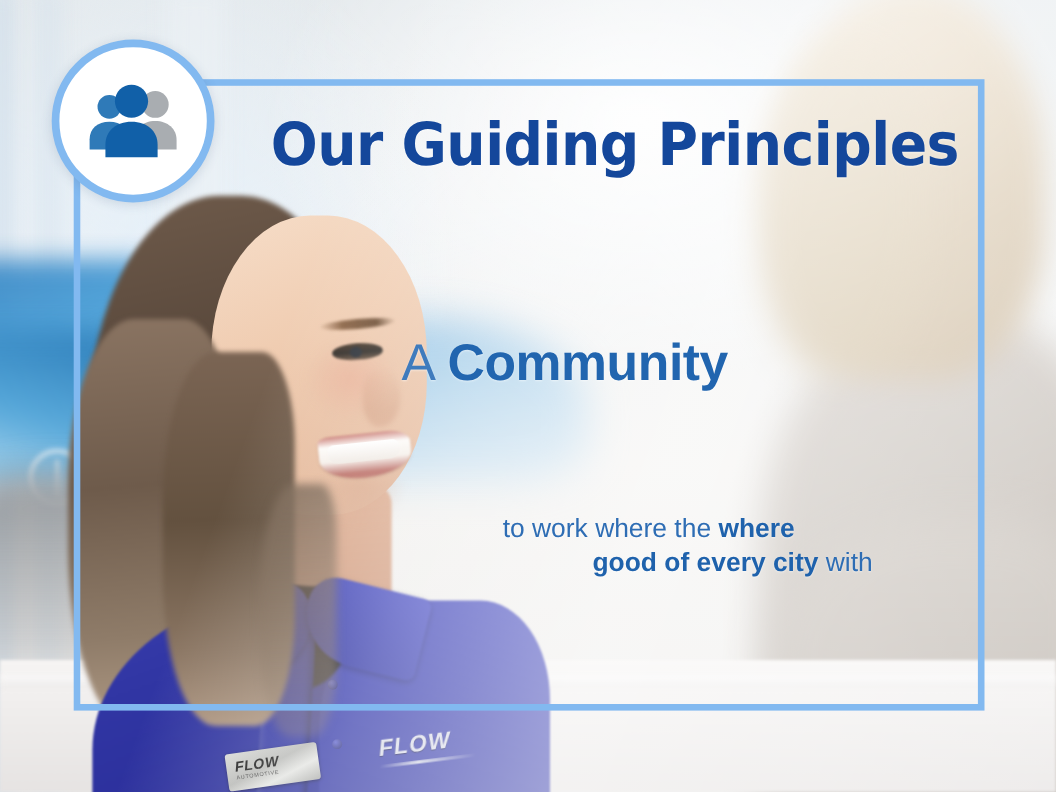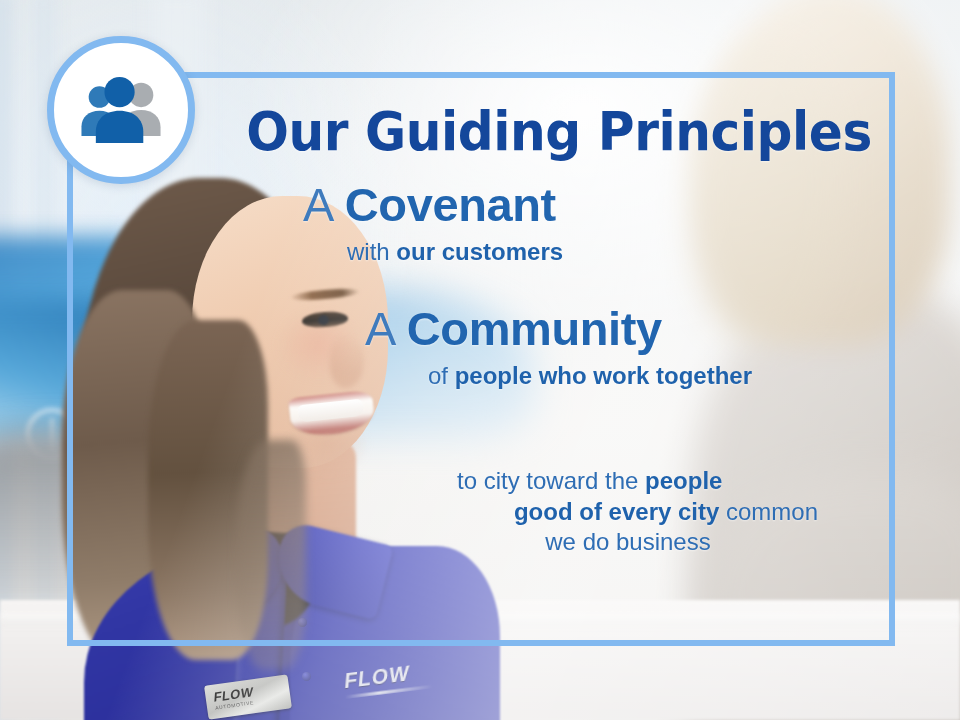--- a/index.html
+++ b/index.html
@@ -413,42 +413,31 @@
 
       <circle cx="62" cy="25" r="21" fill="#1160a8"></circle>
       <path d="M62 51c-20 0-33 12-33 29v16h66V80c0-17-13-29-33-29z" fill="#1160a8"></path>
     </svg>
   </div>
 
   <div class="content">
 
     <div class="title">Our Guiding Principles</div>
 
-    <div class="stanza s1">
-      <div class="lead">
-        <span class="art">A</span>
-        <span class="word">Covenant</span>
-      </div>
-      <div class="sub">
-        <span class="l"><span>with </span><b>our customers</b><span></span></span>
-      </div>
-    </div>
 
     <div class="stanza s2">
       <div class="lead">
         <span class="art">A</span>
         <span class="word">Community</span>
       </div>
       <div class="sub">
-        <span class="l"><span>of </span><b>people who work together</b><span></span></span>
       </div>
     </div>
 
     <div class="stanza s3">
       <div class="sub">
-        <span class="l"><span>to city toward the </span><b>people</b><span></span></span>
-        <span class="l"><span></span><b>good of every city</b><span> common</span></span>
-        <span class="l"><span>we do business</span><b></b><span></span></span>
+        <span class="l"><span>to work where the </span><b>where</b><span></span></span>
+        <span class="l"><span></span><b>good of every city</b><span> with</span></span>
       </div>
     </div>
 
   </div>
 </div>
 
 </body></html>

